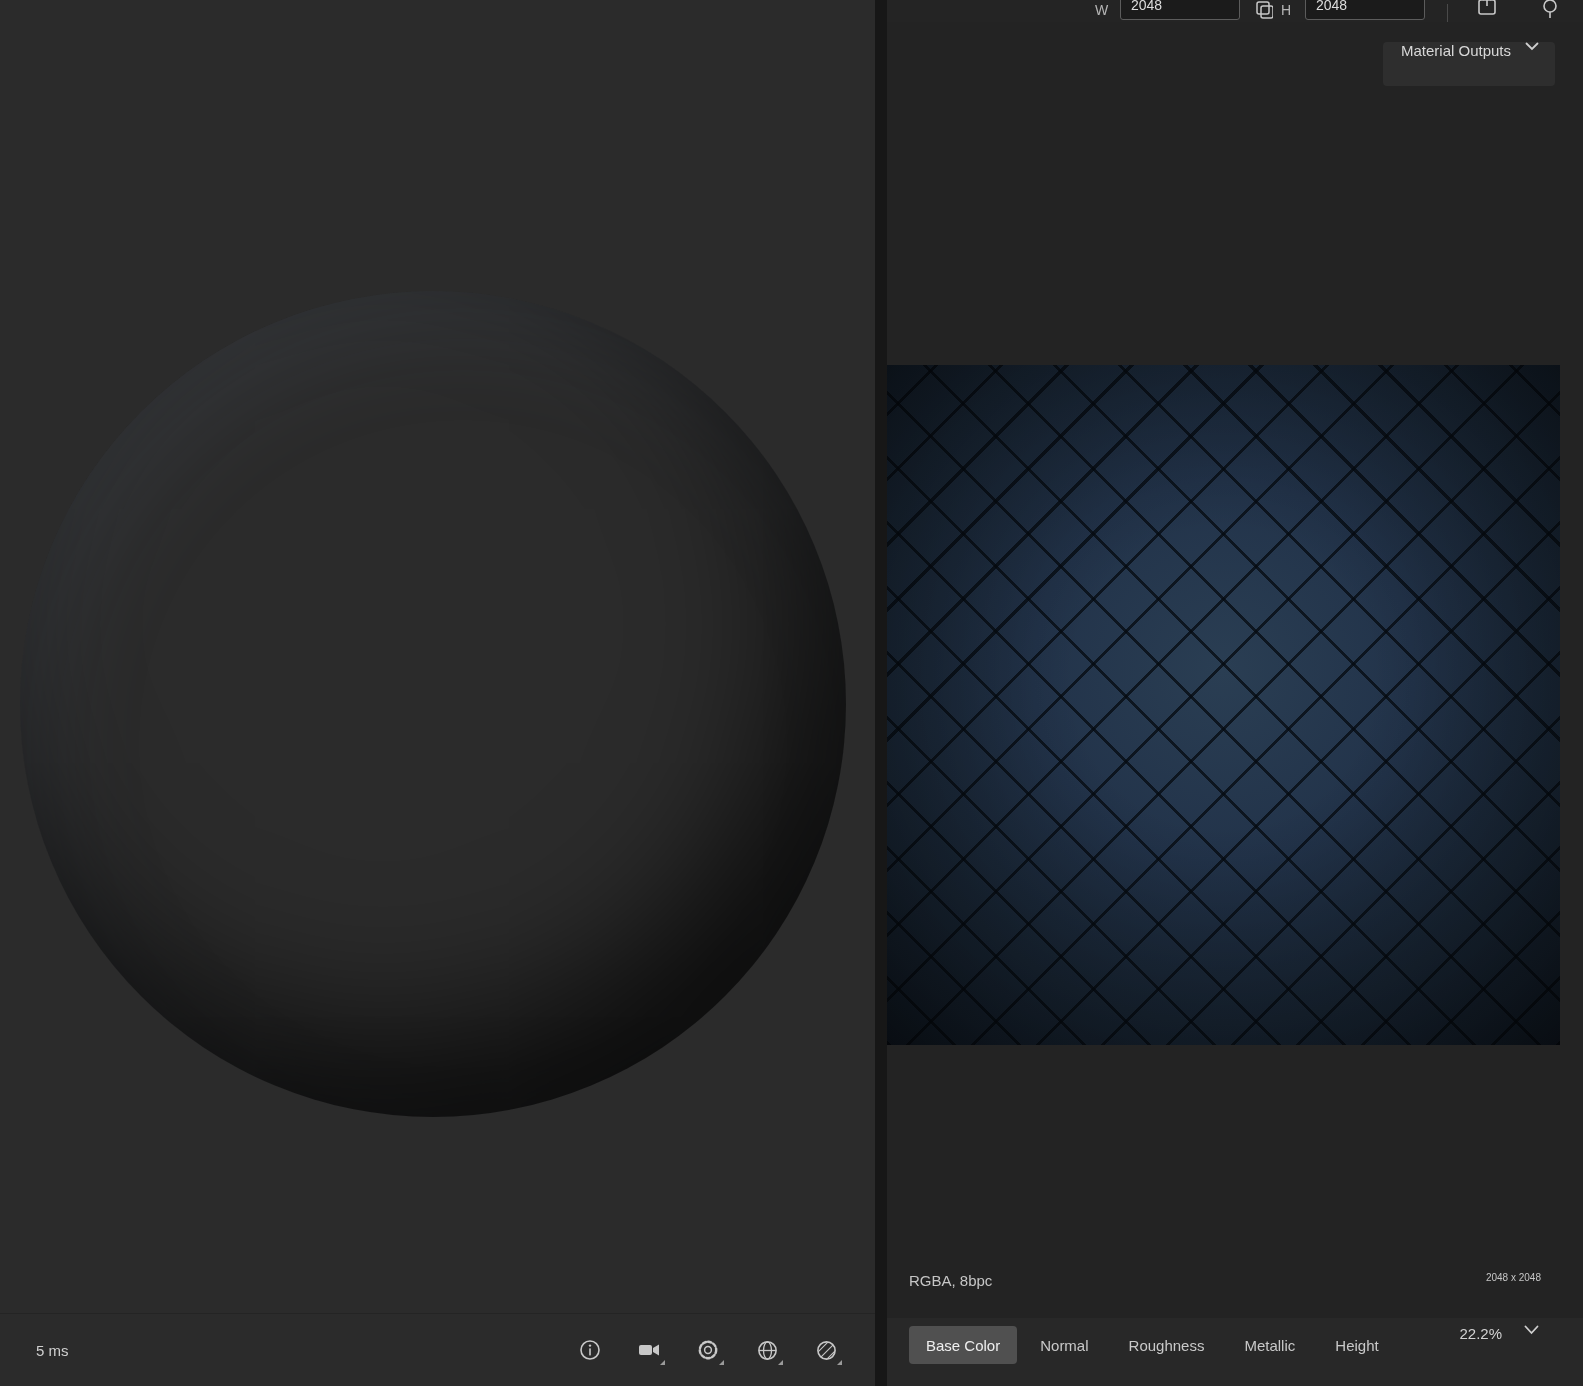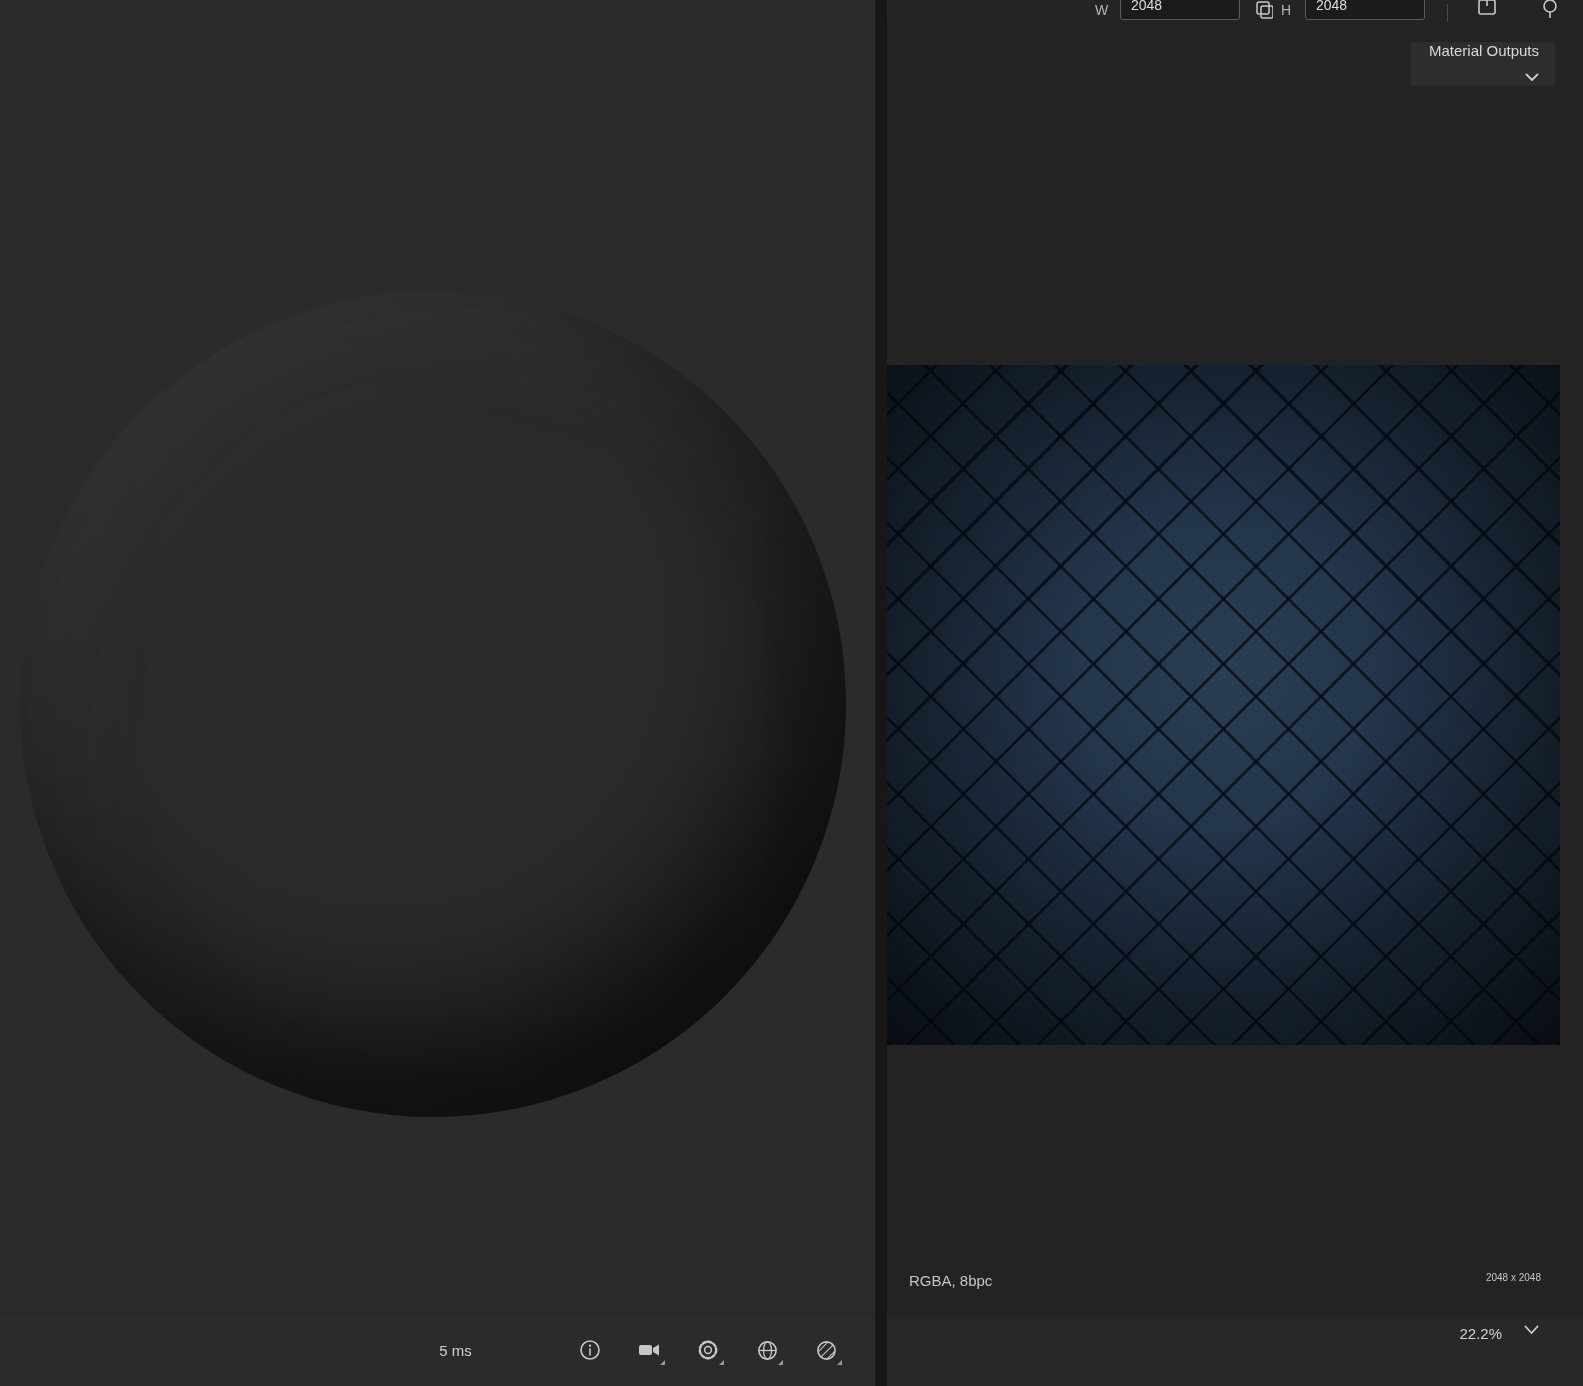--- a/index.html
+++ b/index.html
@@ -14,21 +14,21 @@
     position:absolute;left:20px;top:291px;width:826px;height:826px;border-radius:50%;
     background:
       radial-gradient(circle at 44% 30%, rgba(0,0,0,0) 34%, rgba(0,0,0,0.30) 62%, rgba(3,5,8,0.88) 96%),
       repeating-linear-gradient(45deg, rgba(0,0,0,0.55) 0 2px, rgba(255,255,255,0.03) 2px 4px, rgba(0,0,0,0) 4px 30px),
       repeating-linear-gradient(-45deg, rgba(0,0,0,0.55) 0 2px, rgba(0,0,0,0) 2px 30px),
       radial-gradient(circle at 44% 28%, #4c5ураб 0, #4c5866 0%, #39424f 26%, #262d38 55%, #151a21 80%, #0b0e13 100%);
     box-shadow: inset -50px -80px 140px rgba(0,0,0,0.72), inset 30px 40px 100px rgba(130,150,180,0.10);
   }
   #viewport-bottombar{
     position:absolute;left:0;bottom:0;width:875px;height:73px;background:#2b2b2b;
-    border-top:1px solid #242424;display:flex;align-items:center;justify-content:center;
+    border-top:1px solid #242424;display:flex;align-items:center;
   }
   .rendertime{margin-left:36px;color:#cfcfcf;font-size:15px;}
   .vp-icons{position:absolute;right:36px;top:0;height:100%;display:flex;align-items:center;gap:33px;}
   .vp-icon{position:relative;width:26px;height:26px;display:flex;align-items:center;justify-content:center;cursor:pointer;}
   .vp-icon svg{display:block;}
   .corner-tri{position:absolute;right:-3px;bottom:-2px;width:0;height:0;
     border-left:5px solid transparent;border-bottom:5px solid #9a9a9a;}
 
   
   #divider{position:absolute;left:875px;top:0;width:12px;height:1386px;background:#171717;}
@@ -41,24 +41,23 @@
   .dim-label{position:absolute;top:2px;color:#b5b5b5;font-size:14px;}
   .dim-input{position:absolute;top:-10px;height:30px;width:120px;background:#1b1b1b;
     border:1px solid #5c5c5c;border-radius:3px;color:#dddddd;font-size:14px;
     padding:0 10px;line-height:28px;font-family:"Liberation Sans","DejaVu Sans",sans-serif;}
   .tb-sep{position:absolute;left:560px;top:4px;width:1px;height:18px;background:#4a4a4a;}
   .tb-icon{position:absolute;top:-8px;color:#c8c8c8;}
 
   
   #material-outputs{
     position:absolute;right:28px;top:42px;height:44px;padding:0 16px 0 18px;
-    background:#2e2e2e;border-radius:4px;display:flex;align-items:flex-end;gap:14px;
+    background:#2e2e2e;border-radius:4px;display:flex;align-items:flex-start;gap:14px;
     color:#d8d8d8;font-size:15px;cursor:pointer;border:0;
     font-family:"Liberation Sans","DejaVu Sans",sans-serif;
-    flex-direction:column;
   }
 
   
   #texture-view{
     position:absolute;left:0;top:365px;width:673px;height:680px;
     background:
       radial-gradient(circle at 50% 46%, rgba(0,0,0,0) 30%, rgba(0,0,0,0.30) 72%, rgba(0,0,0,0.55) 100%),
       repeating-linear-gradient(45deg, rgba(5,10,16,0.75) 0 3px, rgba(0,0,0,0) 3px 46px),
       repeating-linear-gradient(-45deg, rgba(5,10,16,0.75) 0 3px, rgba(0,0,0,0) 3px 46px),
       radial-gradient(circle at 50% 45%, #2a3e53 0%, #22334a 38%, #1a2838 70%, #131d29 100%);
@@ -182,20 +181,27 @@
         <path d="M1.5 1.5 L7 7 L12.5 1.5" fill="none" stroke="#cfcfcf" stroke-width="1.8" stroke-linecap="round"></path>
       </svg>
     </button>
 
     <div id="texture-view"></div>
 
     <span class="status-format">RGBA, 8bpc</span>
     <span class="status-dims">2048 x 2048</span>
 
     <div id="channel-bar">
+      <div class="tabs">
+        <button class="tab active">Base Color</button>
+        <button class="tab">Normal</button>
+        <button class="tab">Roughness</button>
+        <button class="tab">Metallic</button>
+        <button class="tab">Height</button>
+      </div>
       <div class="zoom-wrap">
         <span class="zoom-value">22.2%</span>
         <svg class="chev" width="15" height="10" viewBox="0 0 15 10">
           <path d="M1.5 1.5 L7.5 8 L13.5 1.5" fill="none" stroke="#cfcfcf" stroke-width="1.8" stroke-linecap="round"></path>
         </svg>
       </div>
     </div>
 
   </div>
 </div>

